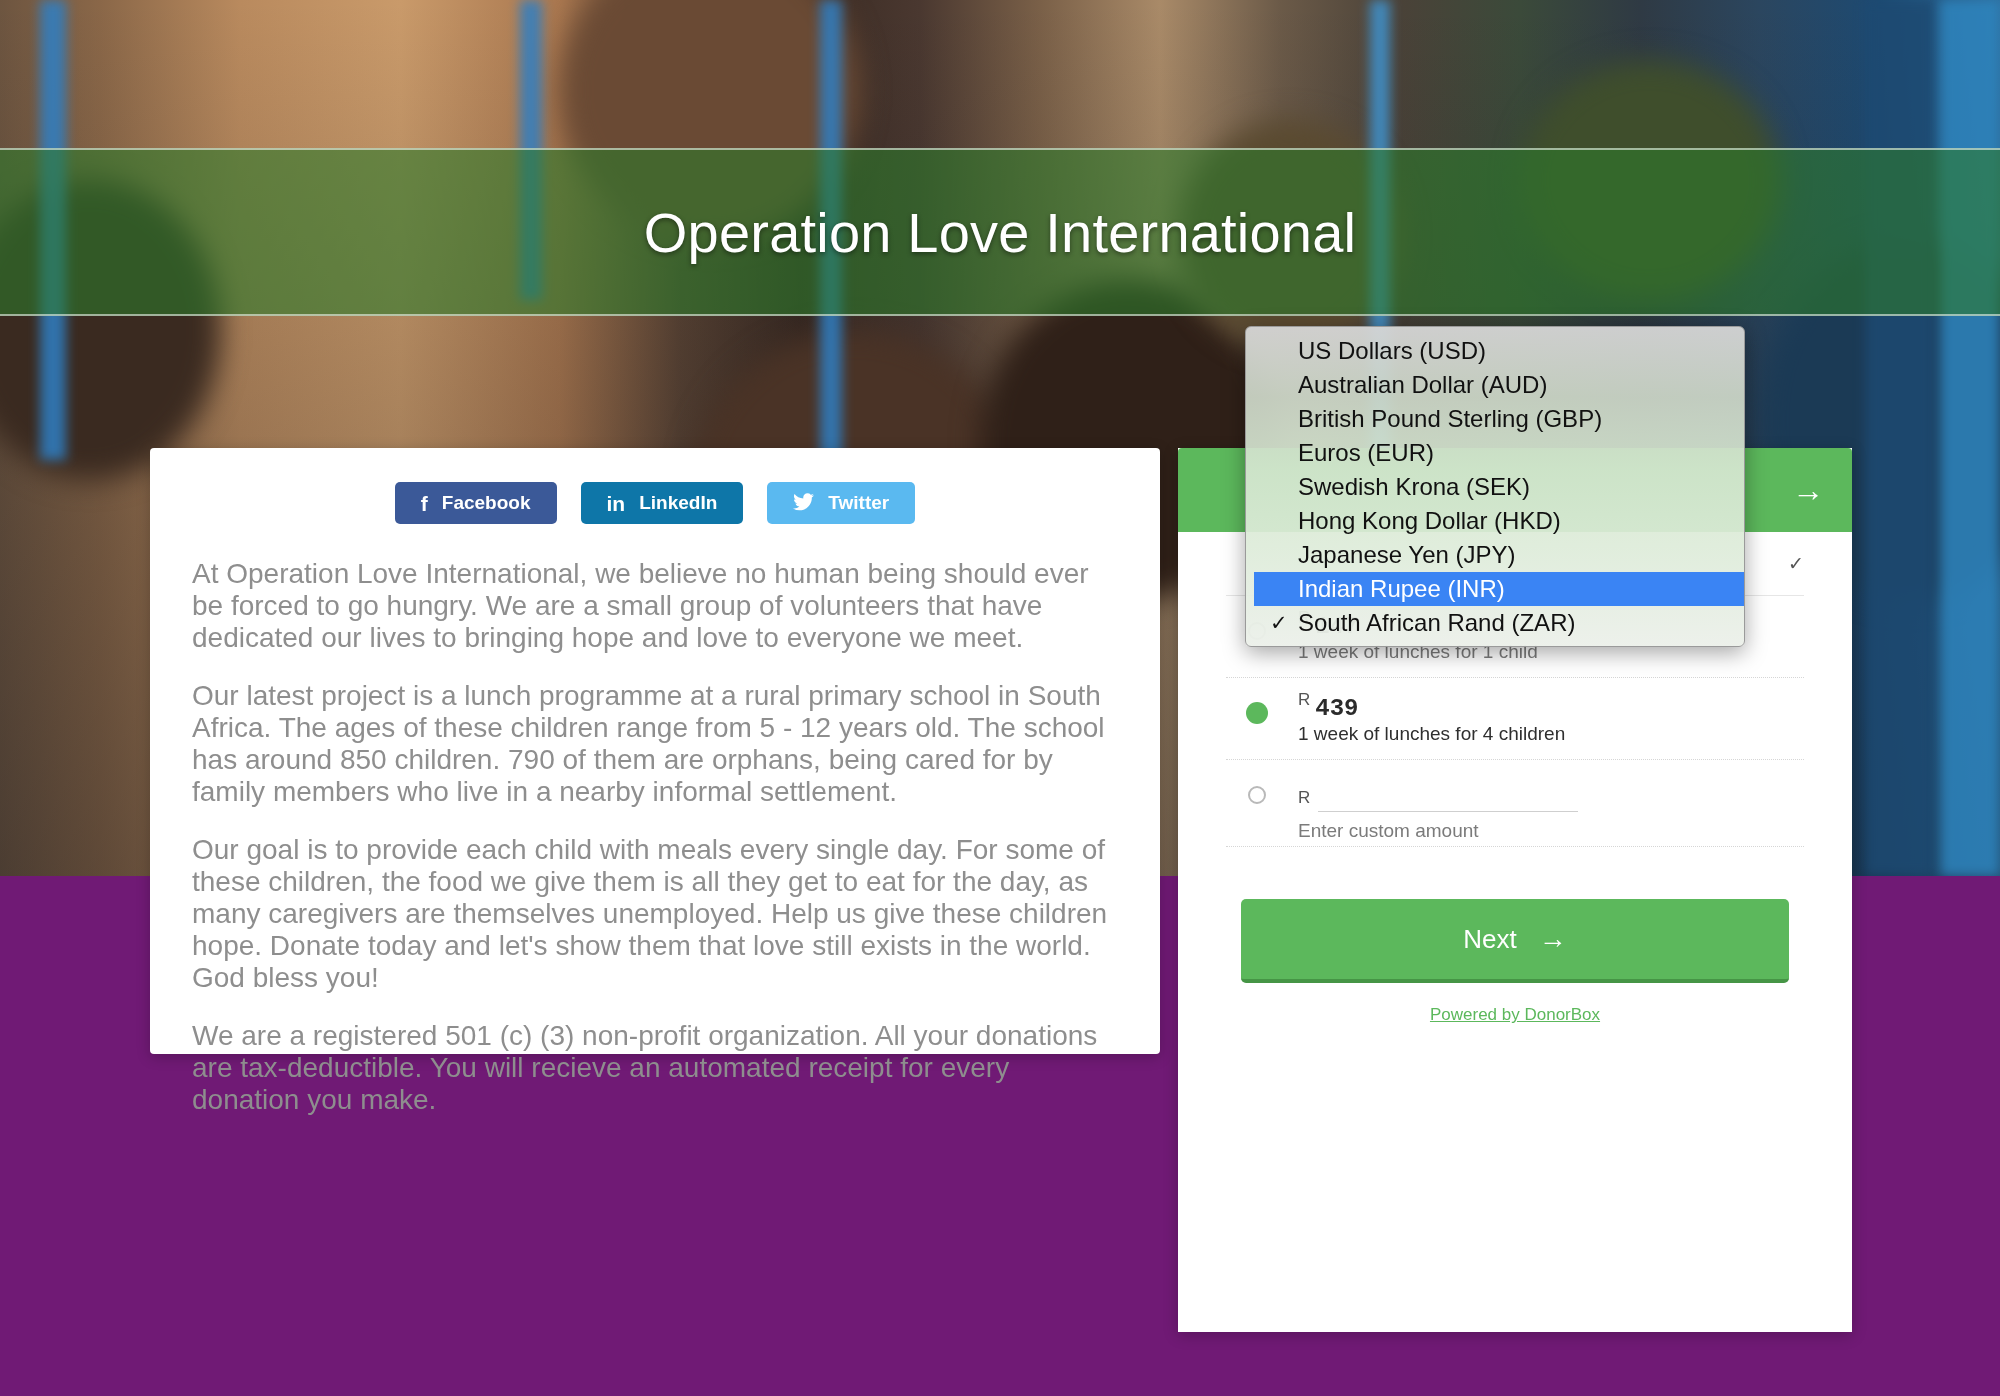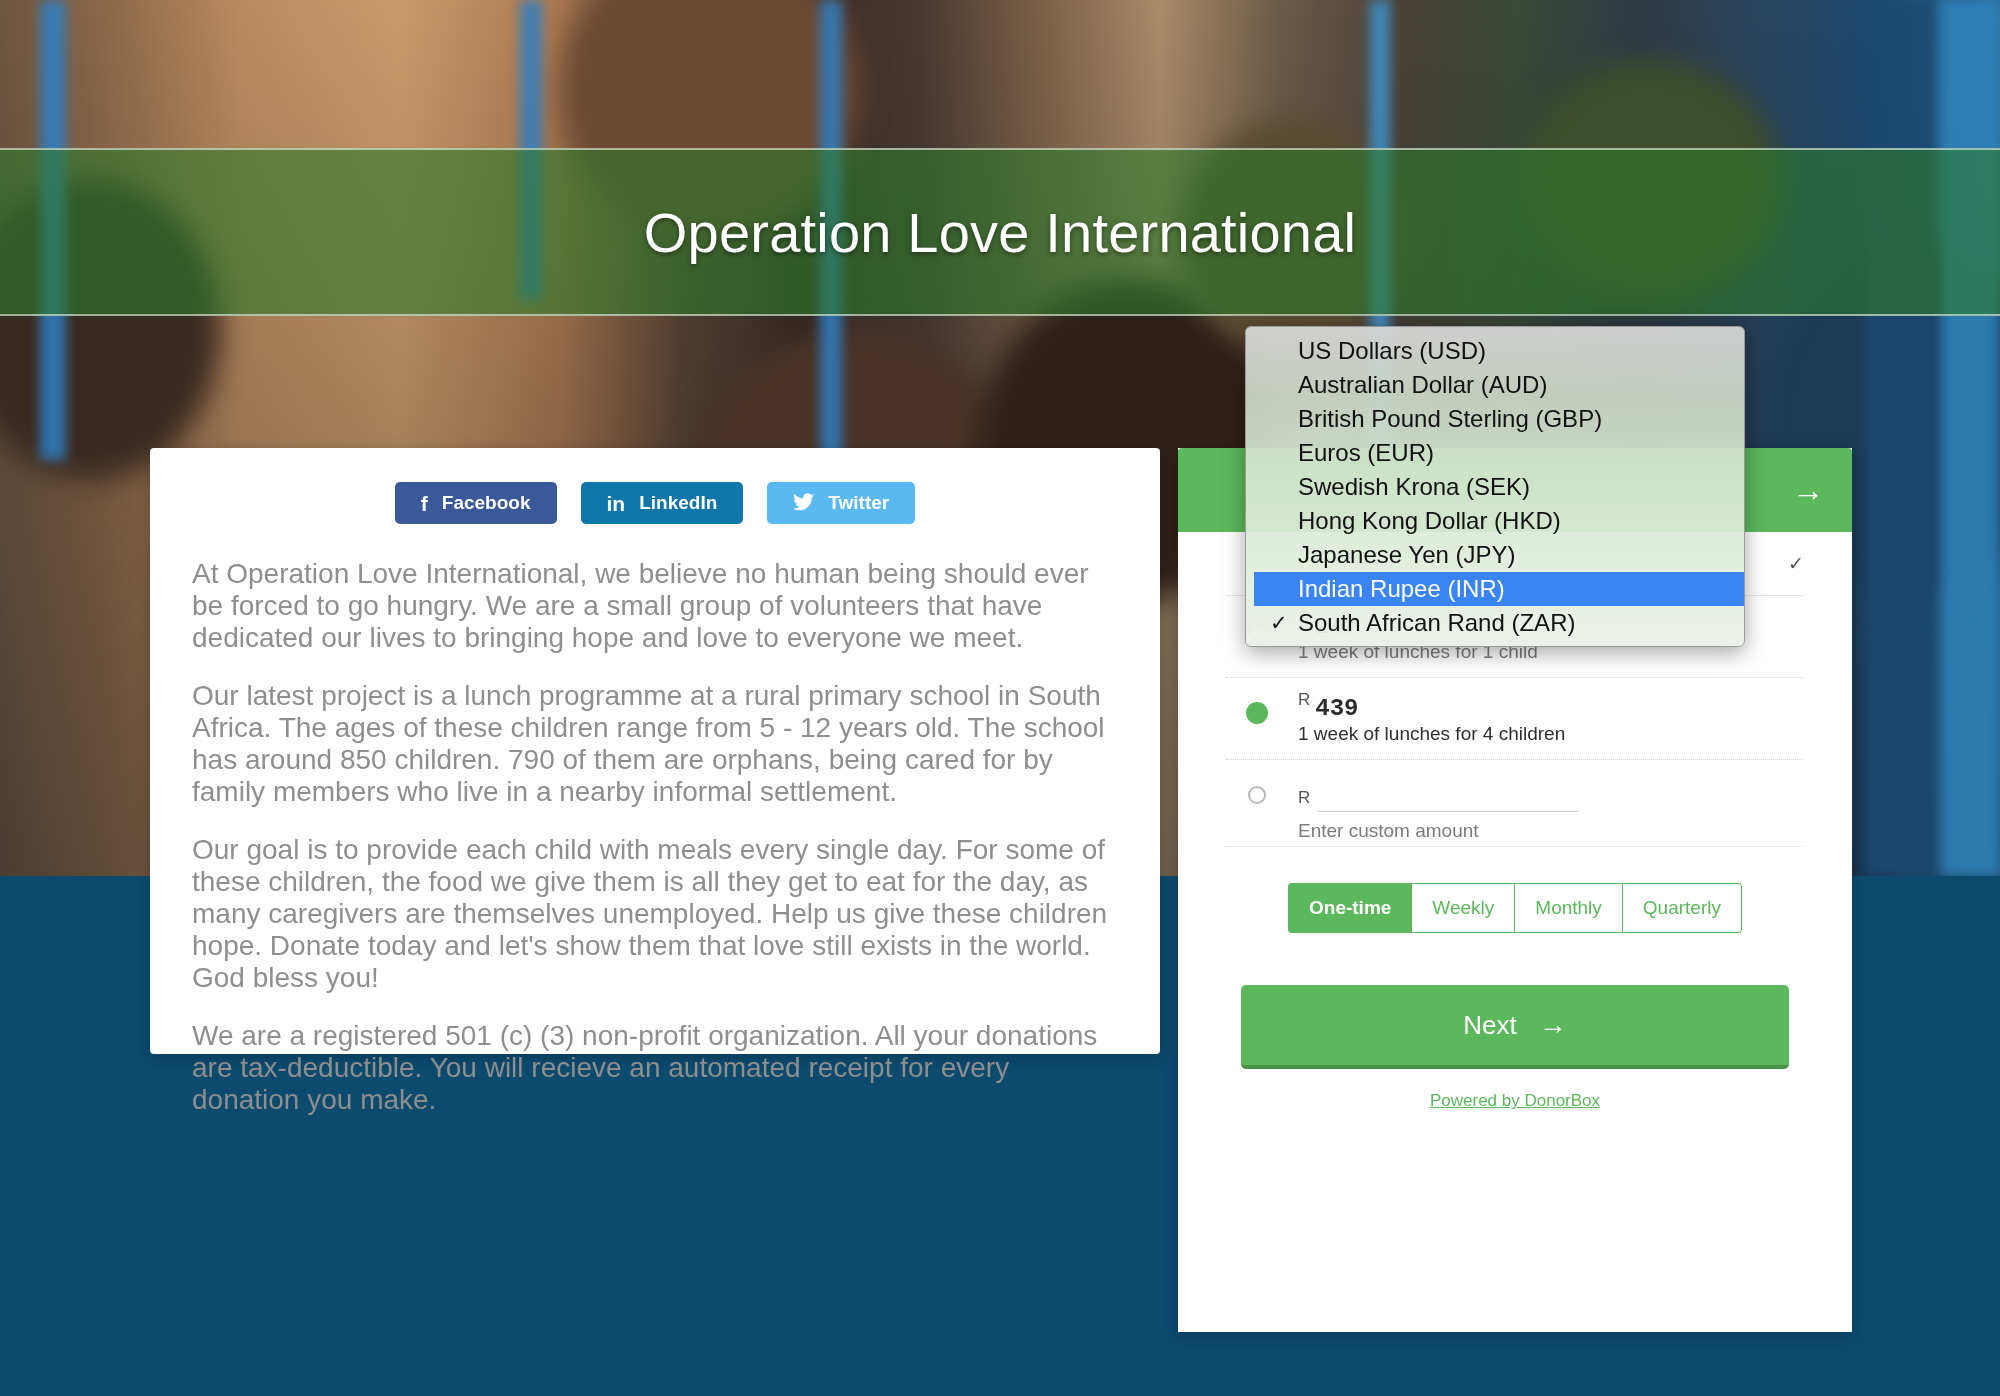--- a/index.html
+++ b/index.html
@@ -10,21 +10,21 @@
     height: 1396px;
     overflow: hidden;
     font-family: "Liberation Sans", sans-serif;
     background: #ffffff;
   }
 
   #page {
     position: relative;
     width: 2000px;
     height: 1396px;
-    background: #0c4a6e;
+    background: #701a75;
     overflow: hidden;
   }
 
   
   #bg-photo {
     position: absolute;
     left: 0; top: 0;
     width: 2000px;
     height: 876px;
     overflow: hidden;
@@ -464,26 +464,20 @@
       <div class="amt-row" id="custom-row">
         <span class="radio"></span>
         <div id="custom-input-wrap">
           <span class="cur-sym" style="top:-4px">R</span>
           <input id="custom-input" type="text" placeholder="" style="">
         </div>
         <div id="custom-hint">Enter custom amount</div>
       </div>
 
 
-      <div id="freq-tabs">
-        <div class="freq active">One-time</div>
-        <div class="freq">Weekly</div>
-        <div class="freq">Monthly</div>
-        <div class="freq">Quarterly</div>
-      </div>
 
       <button id="next-btn">
         <span>Next</span>
         <span class="arrow">→</span>
       </button>
 
       <div id="powered">
         <a href="#">Powered by DonorBox</a>
       </div>
 

